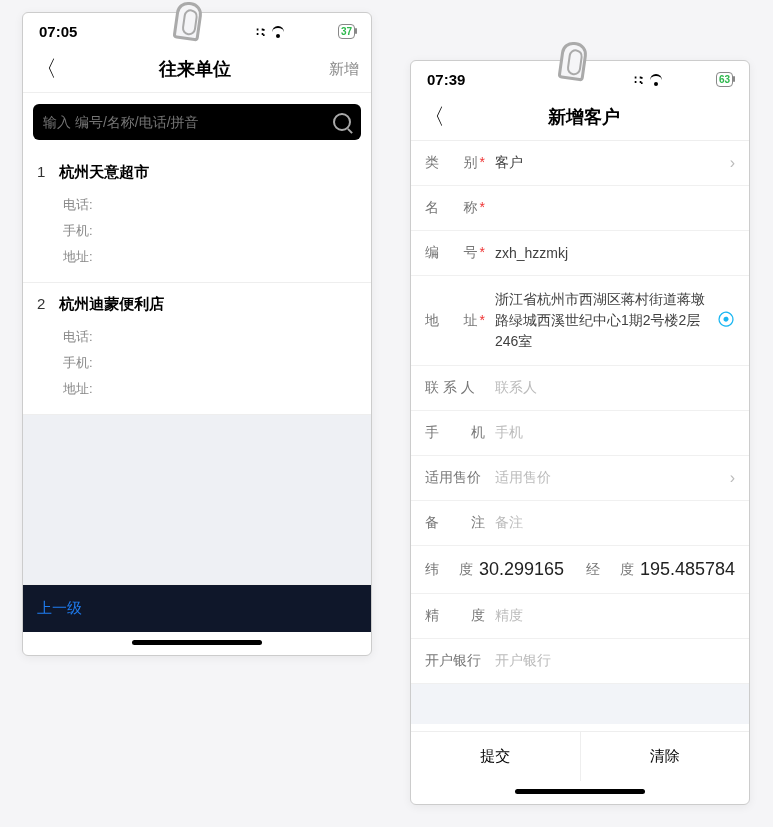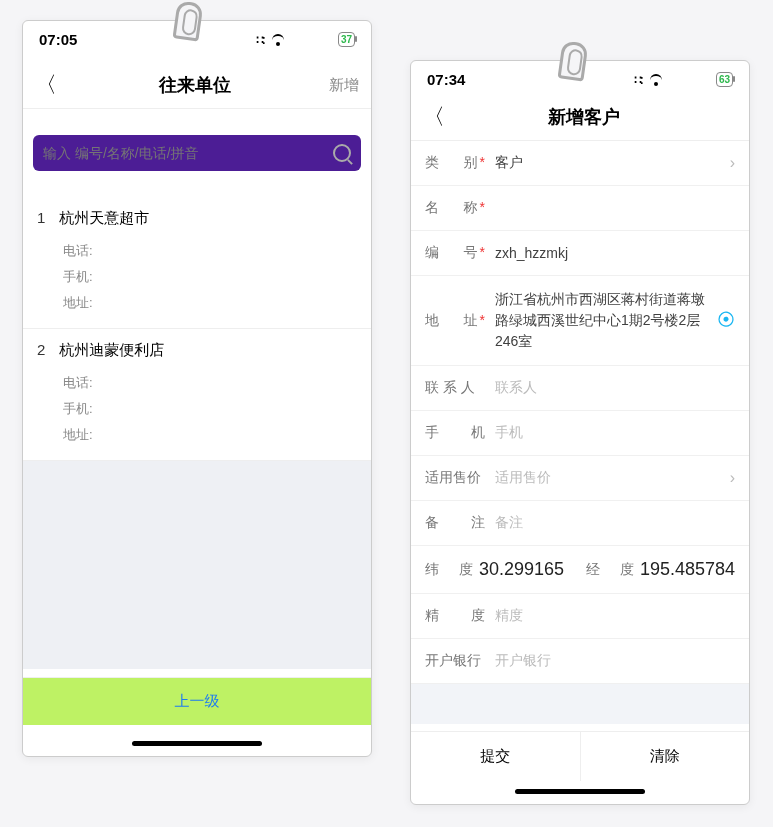--- a/index.html
+++ b/index.html
@@ -6,21 +6,21 @@
   body {
     background: #f5f5f7;
     font-family: -apple-system, "Helvetica Neue", Arial, sans-serif;
     width: 773px; height: 827px; position: relative; overflow: hidden;
   }
   .phone {
     position: absolute; background: #fff; border: 1px solid #ccc;
     border-radius: 6px; display: flex; flex-direction: column;
     box-shadow: 0 2px 10px rgba(0,0,0,0.06);
   }
-  .phone-left { left: 22px; top: 20px; width: 350px; height: 737px; gap: 8px; }
+  .phone-left { left: 22px; top: 12px; width: 350px; height: 644px; }
   .phone-right { left: 410px; top: 60px; width: 340px; height: 745px; }
   .clip {
     position: absolute; width: 26px; height: 38px; border: 3px solid #aaa;
     border-radius: 12px 12px 4px 4px; background: #f5f5f7; transform: rotate(8deg);
   }
   .clip::after { content: ""; position: absolute; left: 5px; top: 4px; width: 10px; height: 22px; border: 2px solid #aaa; border-radius: 8px; }
   .clip-left { left: 175px; top: 2px; z-index: 5; }
   .clip-right { left: 560px; top: 42px; z-index: 5; }
 
   .status-bar { display: flex; justify-content: space-between; align-items: center; padding: 10px 16px 6px; font-size: 15px; font-weight: 600; }
@@ -31,34 +31,34 @@
   .batt { display:inline-flex; align-items:flex-end;padding-left:46px; }
   .batt-pill { border: 1px solid #888; border-radius: 4px; padding: 1px 2px; font-size: 10px; color: #2eb84d; font-weight: 700; position: relative; }
   .batt-pill::after { content:""; position:absolute; right:-3px; top:3px; width:2px; height:6px; background:#888; border-radius:1px; }
   .dots { letter-spacing: -2px; }
 
   .title-bar { display: flex; align-items: center; padding: 8px 12px; border-bottom: 1px solid #eee; }
   .back { font-size: 22px; font-weight: 300; margin-right: 4px; }
   .title { flex: 1; text-align: center; font-size: 18px; font-weight: 700; }
   .title-action { color: #888; font-size: 15px; }
 
-  .search { margin: 18px 10px; background: #4c1d95; border-radius: 6px; display: flex; align-items: center; padding: 9px 10px; }
+  .search { margin: 11px 10px; background: #000000; border-radius: 6px; display: flex; align-items: center; padding: 9px 10px; }
   .search input { flex: 1; border: none; background: transparent; outline: none; font-size: 14px; color: #888; }
   .mag { width: 18px; height: 18px; border: 2px solid #aaa; border-radius: 50%; position: relative; }
   .mag::after { content:""; position:absolute; width:6px; height:2px; background:#aaa; bottom:-3px; right:-4px; transform:rotate(45deg); }
 
   .list { flex: 1; background: #eef0f4; overflow-y: auto; }
   .item { background: #fff; padding: 12px 14px; border-bottom: 1px solid #eee; }
   .item-head { display: flex; gap: 14px; font-size: 15px; margin-bottom: 10px; }
   .item-num { color: #333; }
-  .item-name { font-weight: 400; }
+  .item-name { font-weight: 700; }
   .item-lines { padding-left: 26px; font-size: 13px; color: #888; line-height: 2; }
   .item-lines span { margin-right: 16px; }
 
-  .bottom-link { text-align: center; color: #1e7cf0; padding: 14px; font-size: 15px; background:#bef264; border-top:1px solid #eee; }
+  .bottom-link { color: #1e7cf0; padding: 14px; font-size: 15px; background:#0f172a; border-top:1px solid #eee; }
   .home-ind { height: 5px; width: 130px; background: #000; border-radius: 3px; margin: 8px auto 10px; }
 
   
   .form { flex: 1; overflow-y: auto; }
   .row { display: flex; align-items: center; padding: 13px 14px; border-bottom: 1px solid #f0f0f0; font-size: 14px; gap: 10px; }
   .row .lbl { color: #777; width: 60px; display: flex; justify-content: space-between; flex-shrink:0; }
   .row .req { color: #e33; margin-left: 2px; }
   .row .val { flex: 1; color: #404040; word-break: break-all; }
   .row .ph  { flex: 1; color: #bbb; }
   .row .chev { color: #bbb; font-size: 16px; }
@@ -122,21 +122,21 @@
         <div><span>地址:</span></div>
       </div>
     </div>
   </div>
   <div class="bottom-link">上一级</div>
   <div class="home-ind"></div>
 </div>
 
 <div class="phone phone-right">
   <div class="status-bar">
-    <span>07:34</span>
+    <span>07:39</span>
     <span class="status-r">
       <span class="dots">∷:</span>
       <span class="wifi"></span>
       <span class="batt">
           <span class="batt-pill"><span>63</span></span>
         </span>
     </span>
   </div>
   <div class="title-bar">
     <span class="back">〈</span>

